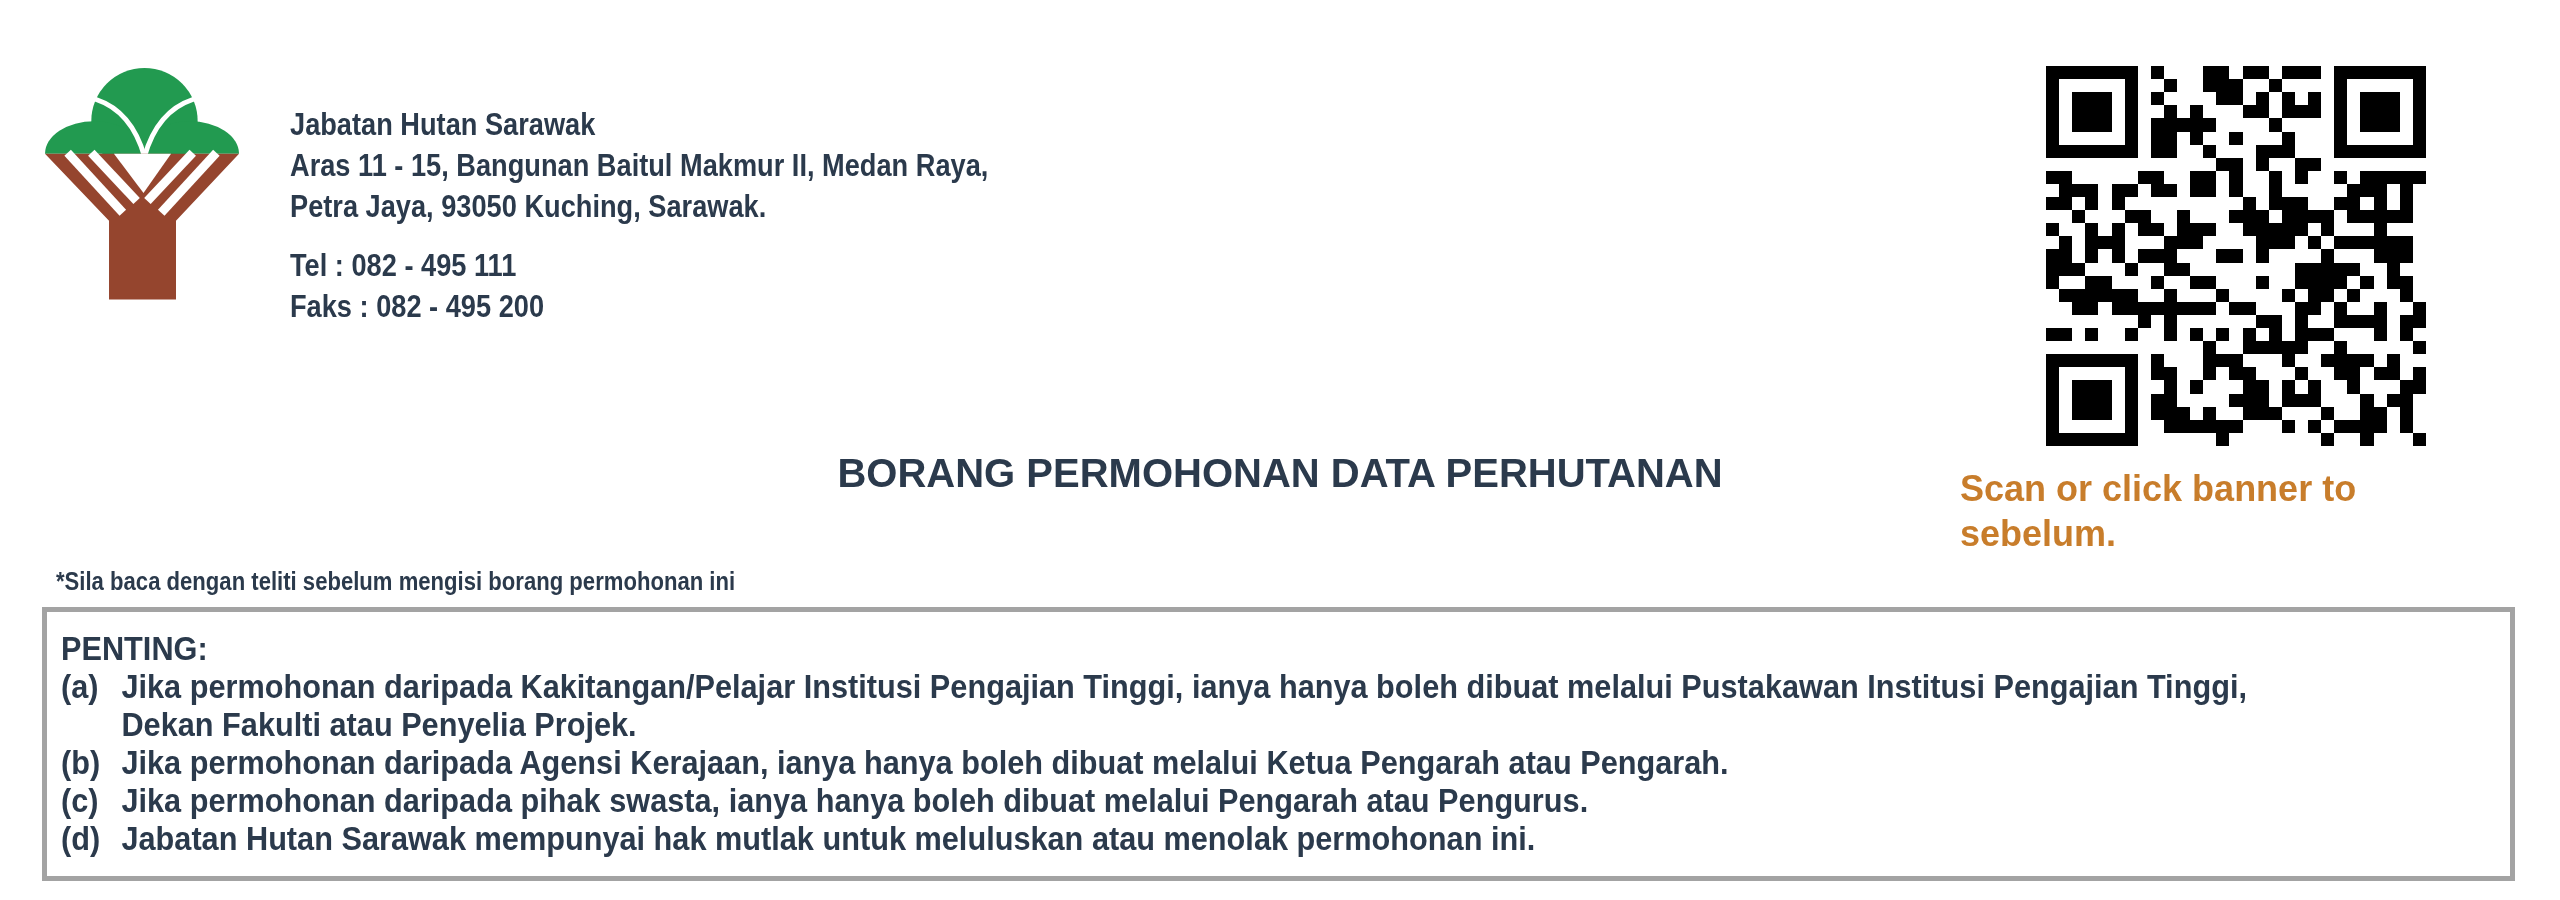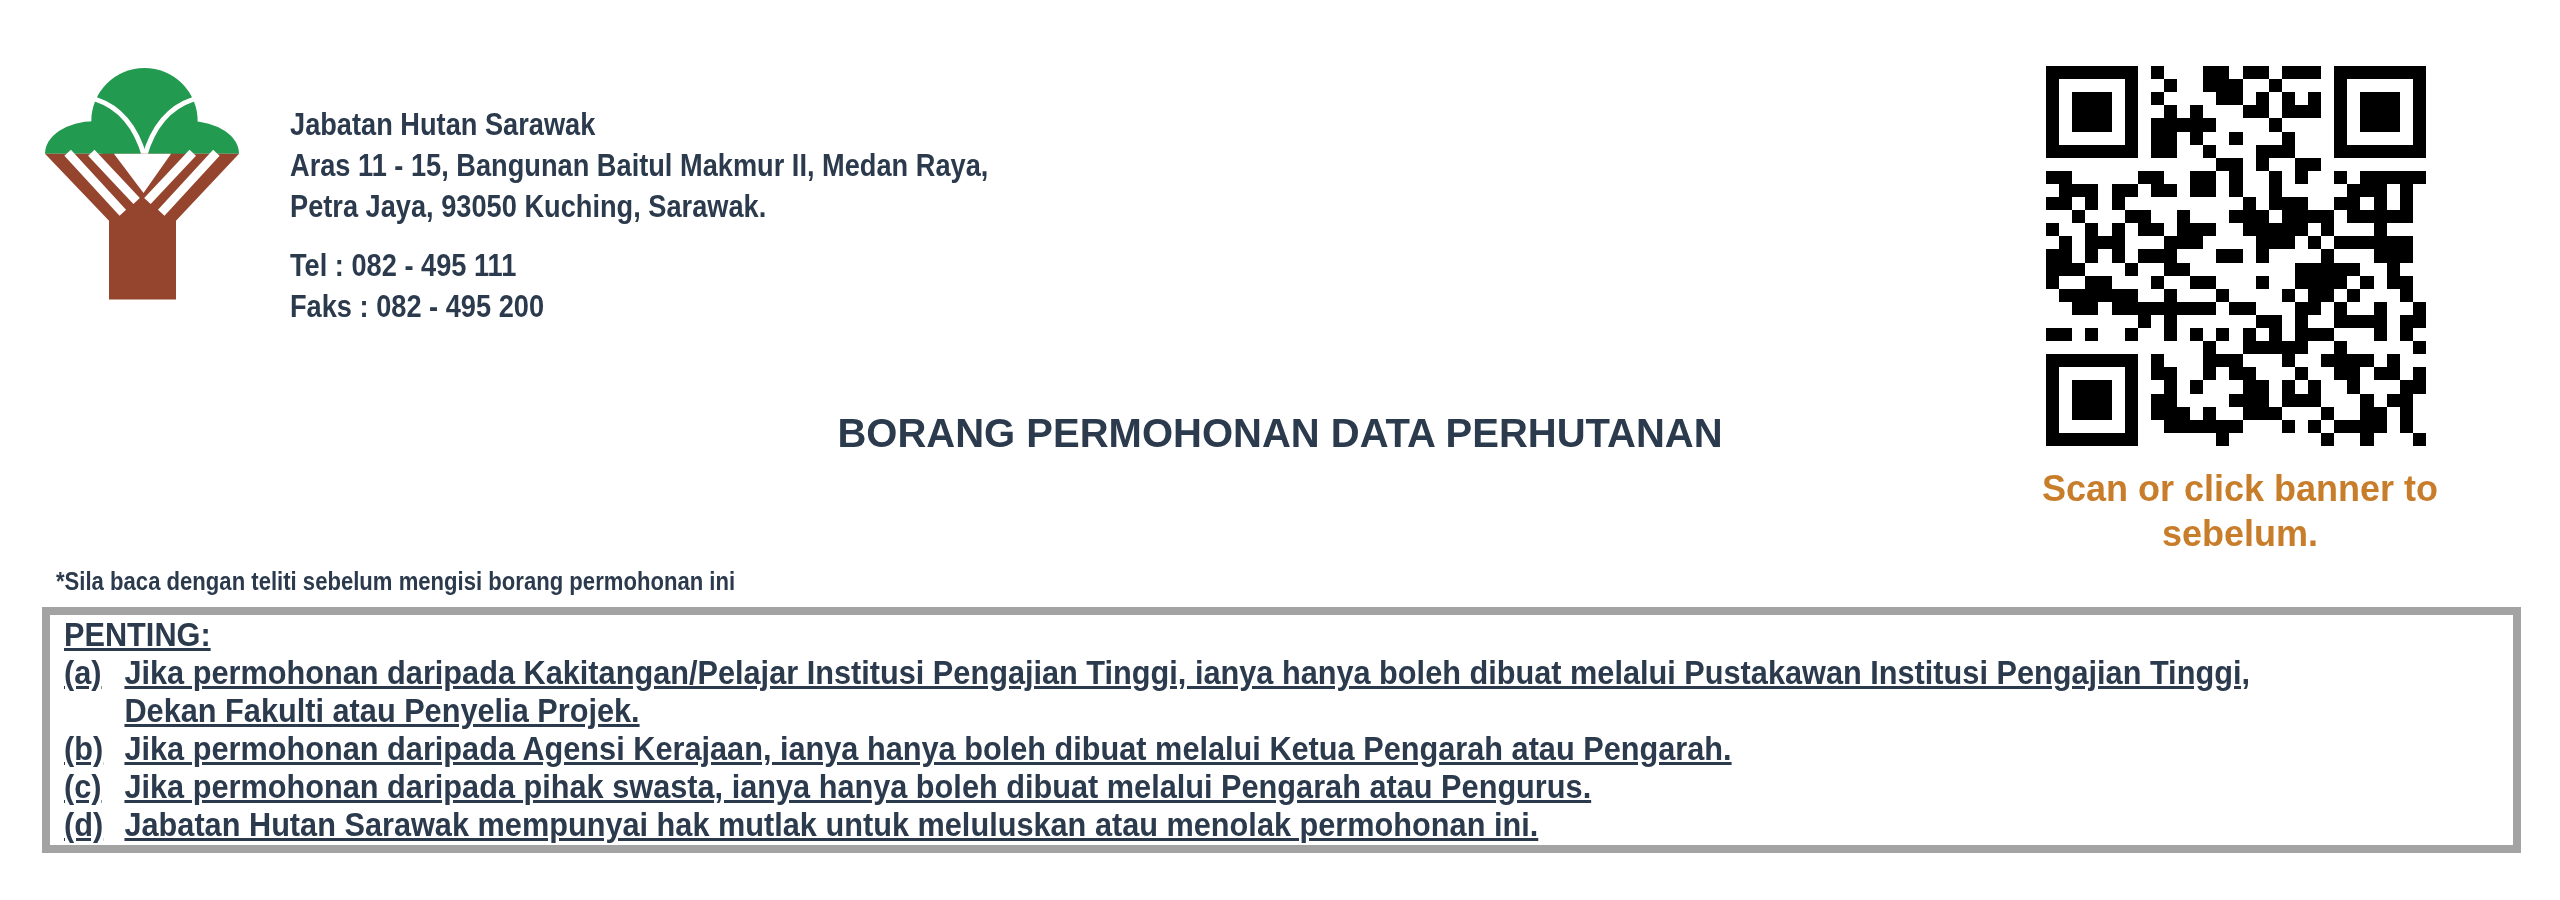--- a/index.html
+++ b/index.html
@@ -7,32 +7,32 @@
        font-family:"Liberation Sans",sans-serif;color:#2b3a4c;}
   .abs{position:absolute;}
   
   #logo{left:45px;top:66px;width:197px;height:240px;}
   
   #org{left:290px;top:104px;transform:scaleX(0.85);transform-origin:left top;}
   #org .l{font-size:32px;font-weight:bold;line-height:41px;white-space:nowrap;}
   #tel{margin-top:18px;}
   
   #title{left:0;top:412px;width:2560px;text-align:center;}
-  #title .t{font-size:40px;font-weight:bold;line-height:42px;white-space:nowrap;}
+  #title .t{font-size:40px;font-weight:bold;line-height:42px;white-space:nowrap;margin-top:40px;}
   
   #qrwrap{left:2046px;top:66px;width:380px;height:380px;cursor:pointer;}
   #qrwrap svg{width:100%;height:100%;display:block;}
-  #caption{left:1960px;top:466px;width:560px;text-align:center;
+  #caption{left:1960px;top:466px;width:560px;
            font-size:36px;font-weight:bold;line-height:45px;color:#c87d2b;cursor:pointer;}
   
   #note{left:56px;top:564px;font-size:26px;font-weight:bold;line-height:34px;
         transform:scaleX(0.85);transform-origin:left top;white-space:nowrap;}
   
-  #box{left:42px;top:607px;width:2435px;border:8px solid #a3a3a3;background:#fff;
-       padding:1px 14px;text-decoration:underline;}
+  #box{left:42px;top:607px;width:2435px;border:5px solid #a3a3a3;background:#fff;
+       padding:18px 14px;}
   #boxinner{transform:scaleX(0.93);transform-origin:left top;}
   .bline{font-size:33px;font-weight:bold;line-height:38px;white-space:nowrap;}
   .item{display:flex;}
   .item .mk{width:65px;flex:0 0 65px;}
   .item .tx{flex:1 1 auto;}
 </style>
 </head>
 <body>
 
 <div class="abs" id="logo">

